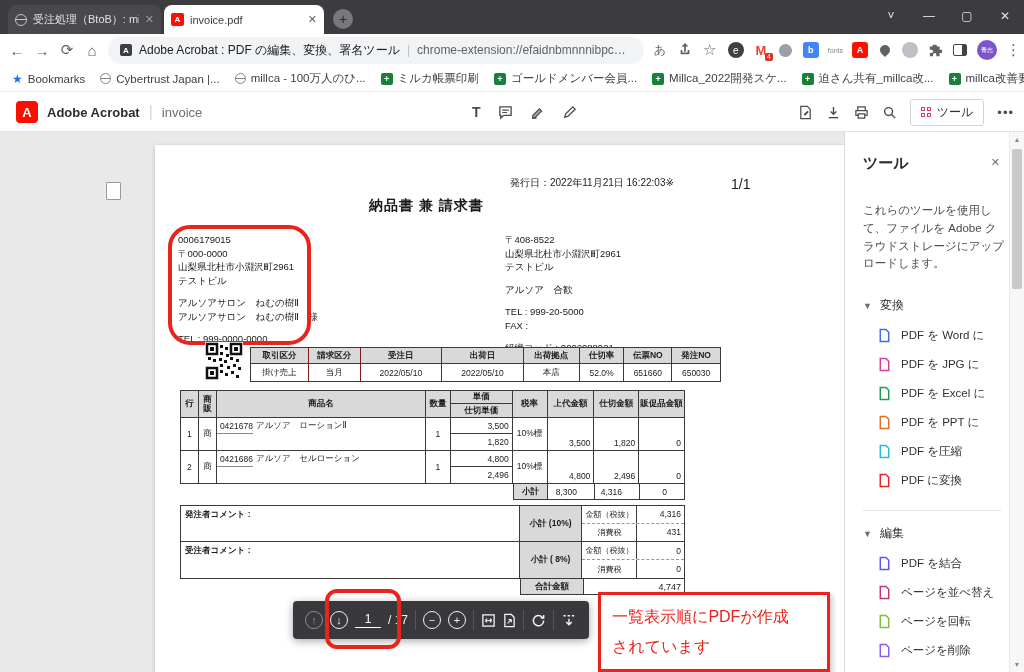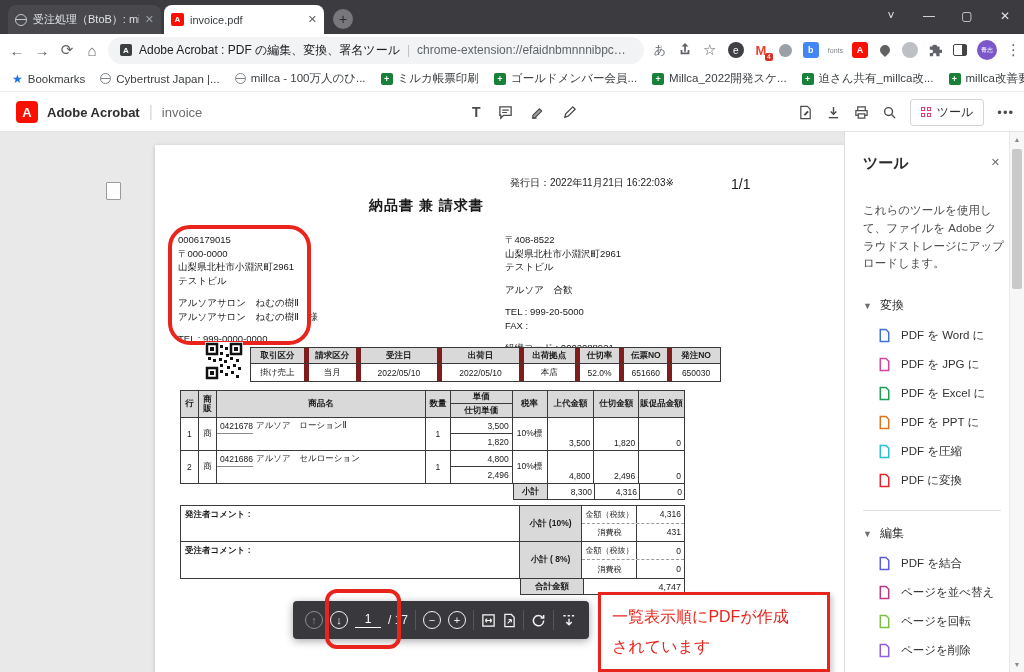--- a/index.html
+++ b/index.html
@@ -87,21 +87,21 @@
   .addr-right{left:350px;top:88px}
   .gap8{height:9px}
   .red-oval{position:absolute;left:13px;top:80px;width:143px;height:120px;border:4px solid #e8241c;border-radius:22px}
   .qr{position:absolute;left:50px;top:197px}
 
   
   .stable{position:absolute;left:95px;top:202px;width:471px;font-size:8.5px}
   .srow{display:flex;border-left:1px solid #3a3a3a;border-right:1px solid #3a3a3a;border-bottom:1px solid #3a3a3a}
   .srow.head{border-top:1px solid #3a3a3a;background:#d9d9d9;font-weight:bold;height:17px}
   .srow.vals{height:18px;background:#fff}
-  .scell{border-right:5px solid #7f1d1d;display:flex;align-items:center;justify-content:center;overflow:hidden}
+  .scell{border-right:1px solid #7f1d1d;display:flex;align-items:center;justify-content:center;overflow:hidden}
   .scell:last-child{border-right:none}
   .s1{width:58px}.s2{width:52px}.s3{width:82px}.s4{width:82px}.s5{width:56px}.s6{width:45px}.s7{width:48px}.s8{width:48px}
 
   
   .itable{position:absolute;left:25px;top:245px;width:505px;font-size:8.5px}
   .irow{display:flex;border-left:1px solid #3a3a3a;border-right:1px solid #3a3a3a;border-bottom:1px solid #3a3a3a;background:#fff}
   .irow.head{border-top:1px solid #3a3a3a;background:#d9d9d9;font-weight:bold;height:28px}
   .irow.data{height:33px}
   .cell{border-right:1px solid #3a3a3a;display:flex;align-items:center;justify-content:center;overflow:hidden}
   .cell.last{border-right:none}
@@ -113,21 +113,21 @@
   .vsplit .half.num{justify-content:flex-end;padding-right:3px}
   .namecell{flex-direction:row;align-items:stretch;justify-content:flex-start}
   .namecell .ln{height:50%;display:flex;align-items:center;padding-left:3px}
   .namecell .ln.top{border-bottom:1px solid #8a8a8a}
   .amt{align-items:flex-end;justify-content:flex-end;padding:0 3px 2px 0}
   .irow.subrow{border:none;background:transparent;height:16px}
   .subrow .spacer{width:333px}
   .subrow .cell{border-bottom:1px solid #3a3a3a}
   .subrow .bl{border-left:1px solid #3a3a3a}
   .subrow .gray{background:#d9d9d9;font-weight:bold}
-  .subrow .num{justify-content:flex-end;padding-right:2px}
+  .subrow .num{justify-content:flex-end;padding-right:17px}
 
   
   .ttable{position:absolute;left:25px;top:360px;width:505px;font-size:8.5px}
   .trow{display:flex;height:37px;border-left:1px solid #3a3a3a;border-right:1px solid #3a3a3a;border-bottom:1px solid #3a3a3a;background:#fff}
   .trow.first{border-top:1px solid #3a3a3a}
   .commentcell{width:340px;border-right:1px solid #3a3a3a;padding:3px 4px;font-weight:bold}
   .sublabel{width:63px;background:#d9d9d9;font-weight:bold;border-right:1px solid #3a3a3a;display:flex;align-items:center;justify-content:center;text-align:center}
   .taxcol{width:102px;display:flex;flex-direction:column}
   .taxrow{height:50%;display:flex}
   .taxrow.top{border-bottom:1px dashed #999}

